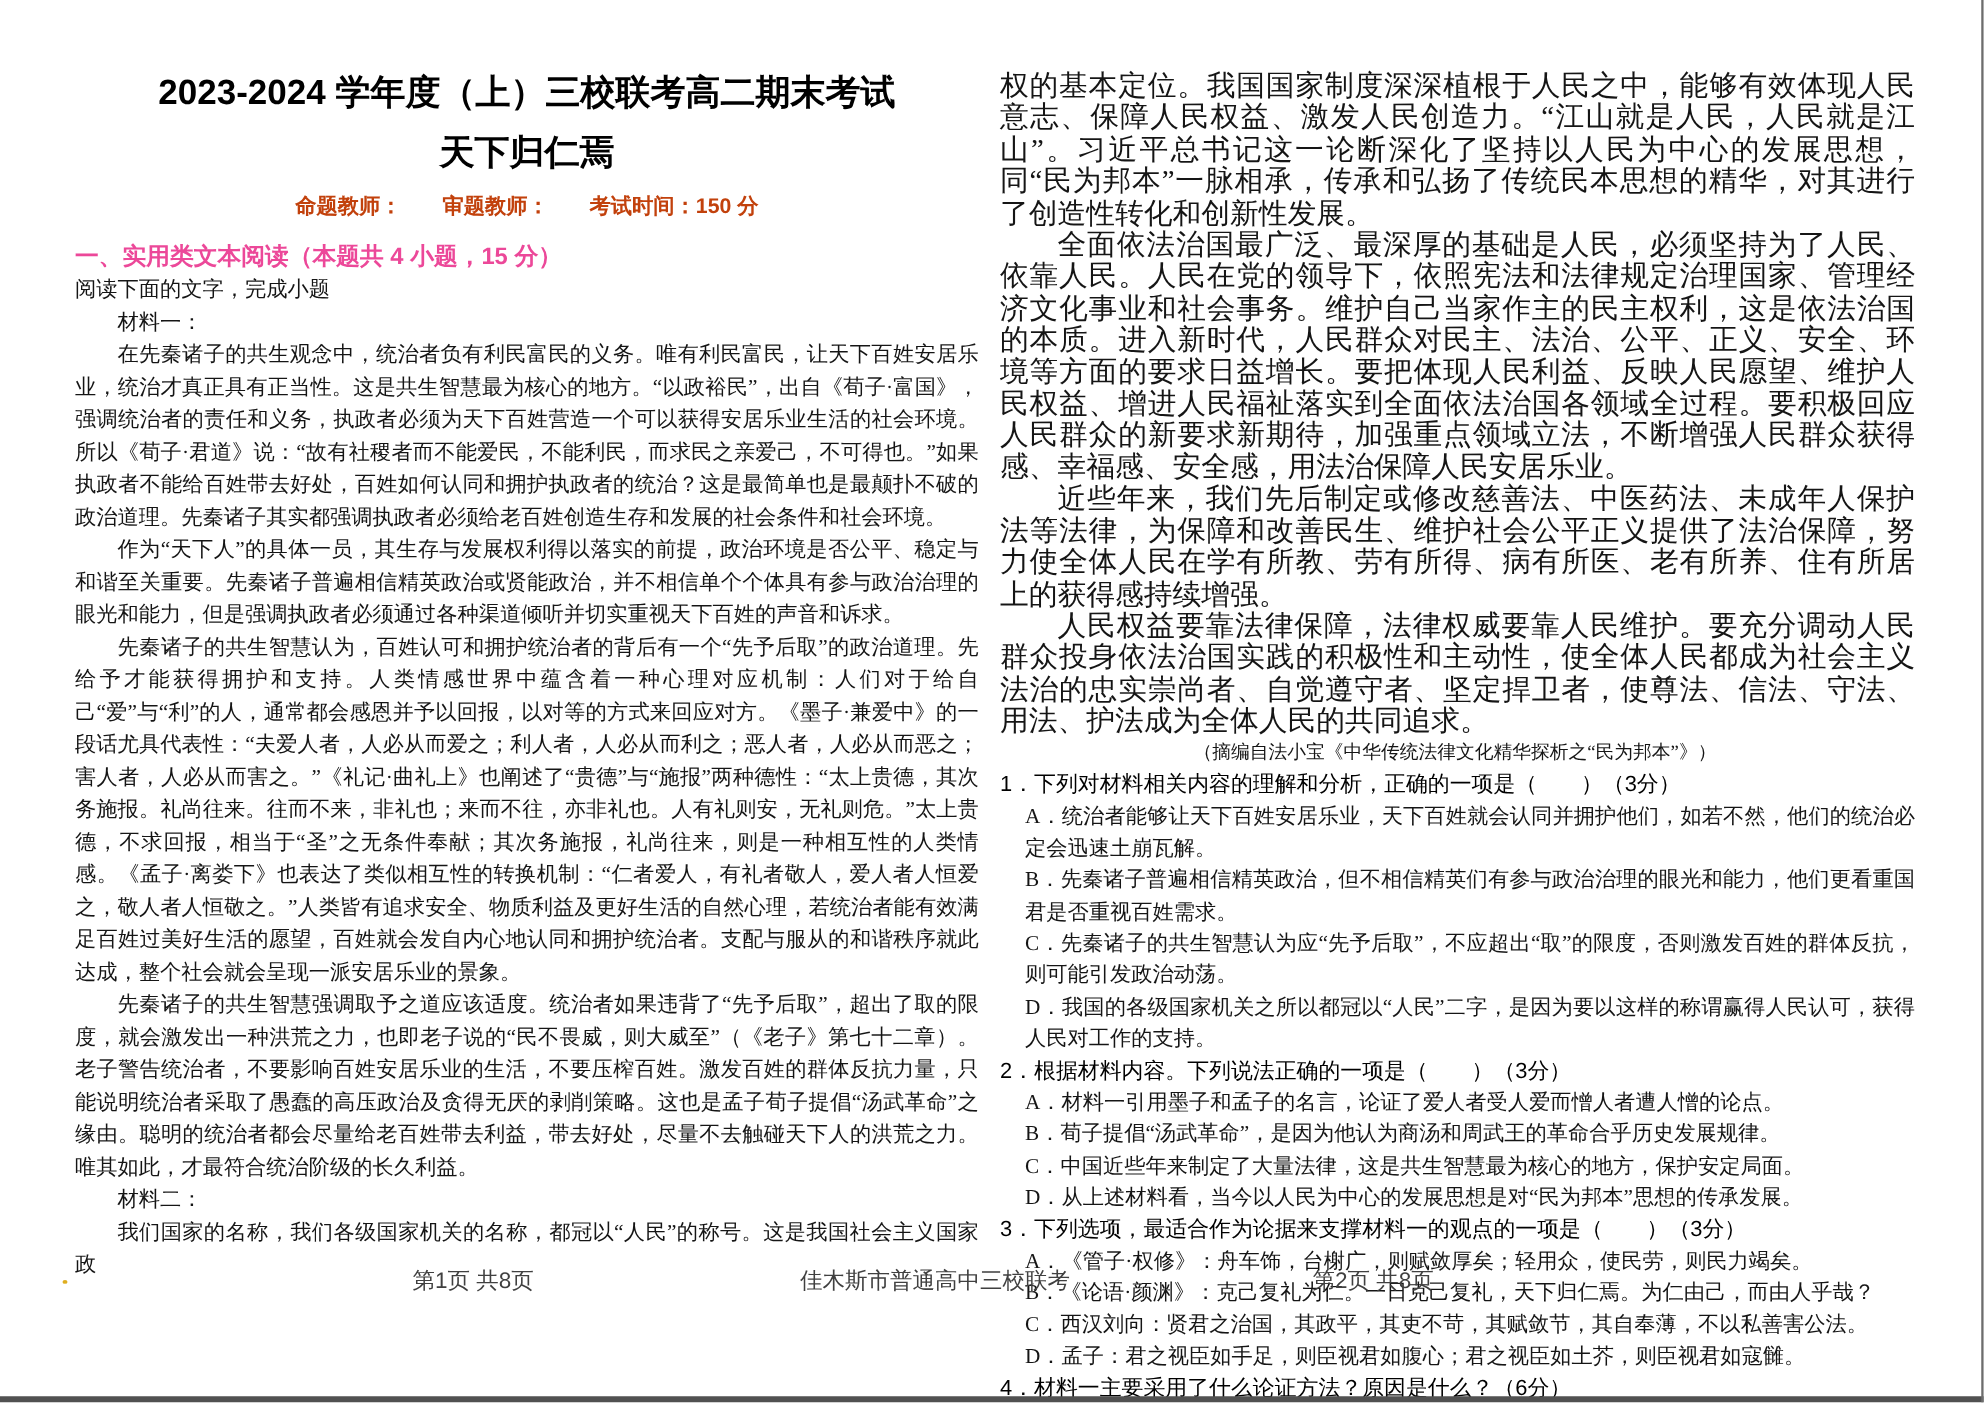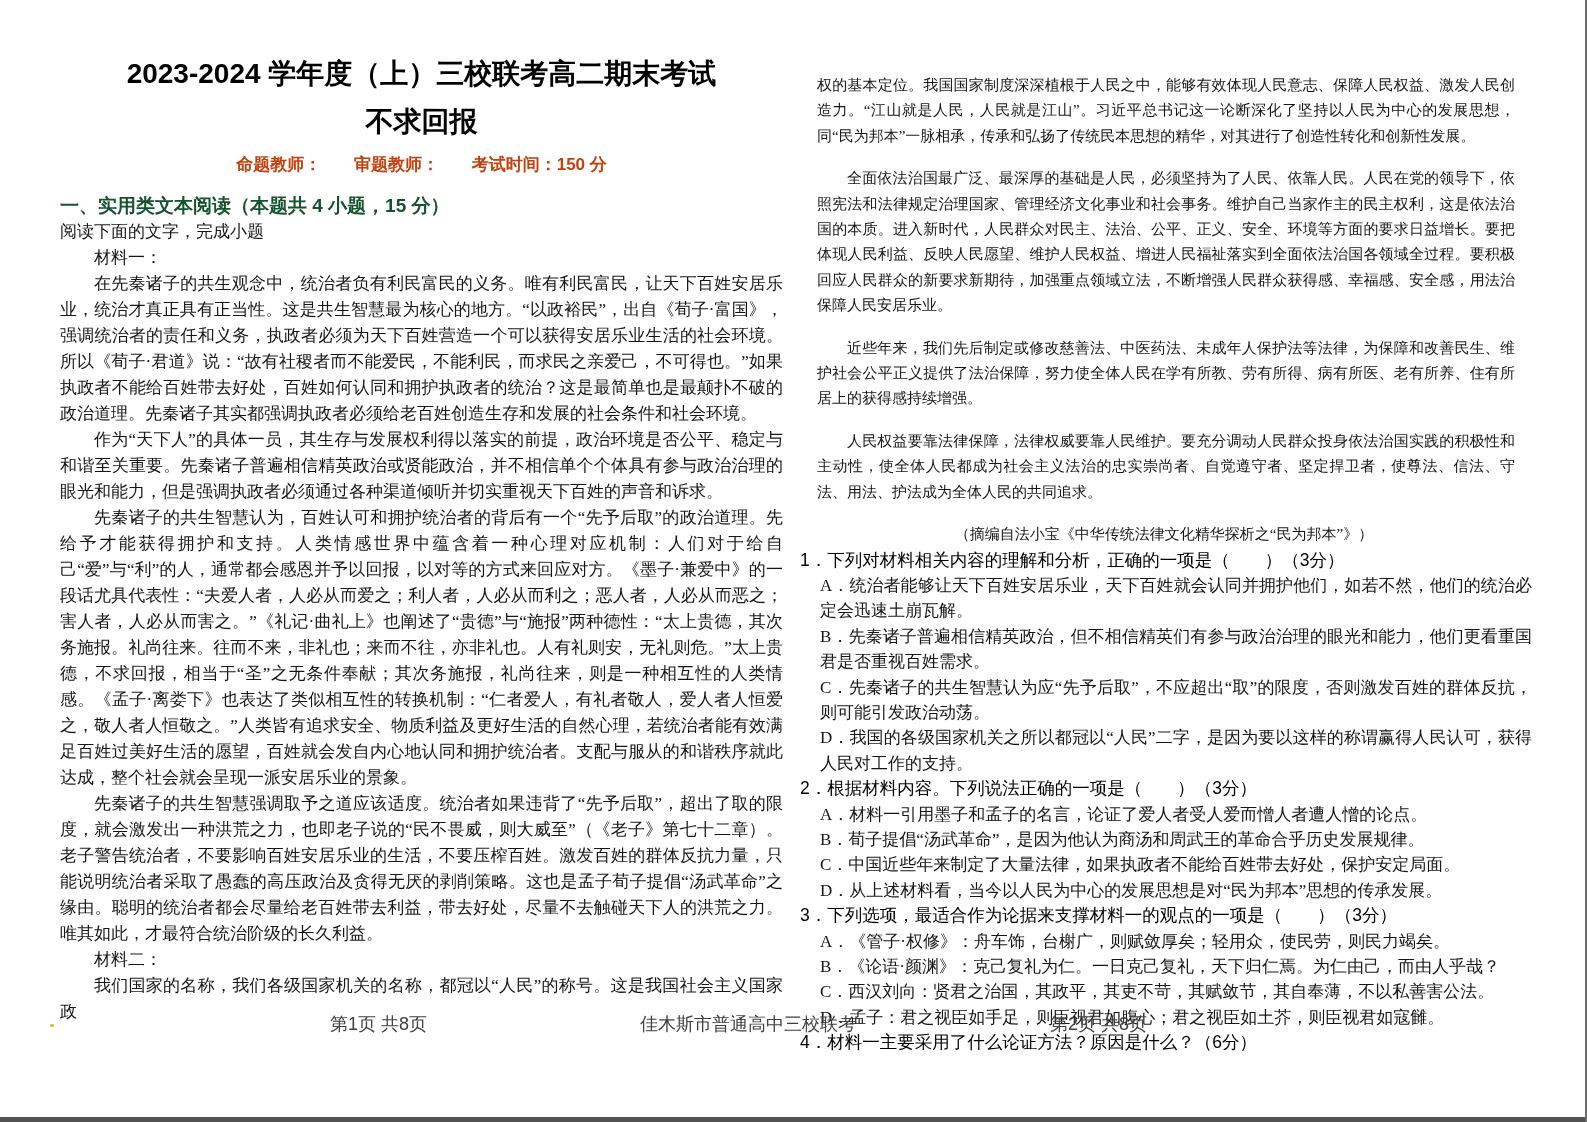--- a/index.html
+++ b/index.html
@@ -19,26 +19,26 @@
     font-family:"Liberation Sans","DejaVu Sans",sans-serif;
     font-weight:bold;font-size:28px;line-height:40px;text-align:center;color:#000;margin-top:6px;
   }
   .meta{
     font-family:"Liberation Sans","DejaVu Sans",sans-serif;
     font-weight:bold;font-size:17px;line-height:22px;text-align:center;margin-top:12px;color:#c2410c;
   }
   .meta span{margin:0 14px;}
   .sec-heading{
     font-family:"Liberation Sans","DejaVu Sans",sans-serif;
-    font-weight:bold;font-size:19px;line-height:26px;margin-top:17px;color:#14532d;
+    font-weight:bold;font-size:19px;line-height:26px;margin-top:17px;color:#ec4899;
   }
   .instruction{font-size:17px;line-height:26px;}
   .mat-label{font-size:17px;line-height:26px;text-indent:2em;}
   .col-left .para{margin:0;font-size:17px;line-height:26px;text-indent:2em;text-align:justify;}
-  .col-right .para{margin:17px;font-size:15px;line-height:25.4px;text-indent:2em;text-align:justify;}
+  .col-right .para{margin:0;font-size:23px;line-height:25.4px;text-indent:2em;text-align:justify;}
   .para.no-indent{text-indent:0;}
   .source{font-size:15px;line-height:25.4px;text-align:center;padding-right:4px;}
   .col-left .source{line-height:26px;}
   .question .stem{
     font-family:"Liberation Sans","DejaVu Sans",sans-serif;
     font-weight:normal;font-size:17.5px;line-height:25.4px;color:#000;
   }
   .question .option{
     font-size:17px;line-height:25.4px;padding-left:20px;text-align:justify;
   }
@@ -55,21 +55,21 @@
   .edge-right{position:absolute;top:0;right:0;width:2px;height:100%;background:#6d6d6d;}
   .speck{position:absolute;left:50px;top:1024px;width:4px;height:3px;background:#dfae1f;border-radius:50%;}
 </style>
 </head>
 <body>
 
 <div>
 
   <div class="col col-left">
     <div class="title">2023-2024 学年度（上）三校联考高二期末考试</div>
-    <div class="subtitle">不求回报</div>
+    <div class="subtitle">天下归仁焉</div>
     <div class="meta">
       <span>命题教师：</span>
       <span>审题教师：</span>
       <span>考试时间：150 分</span>
     </div>
 
     <div class="sec-heading">一、实用类文本阅读（本题共 4 小题，15 分）</div>
     <div class="instruction">阅读下面的文字，完成小题</div>
 
     <div class="mat-label">材料一：</div>
@@ -94,21 +94,21 @@
       <div class="option">A．统治者能够让天下百姓安居乐业，天下百姓就会认同并拥护他们，如若不然，他们的统治必定会迅速土崩瓦解。</div>
       <div class="option">B．先秦诸子普遍相信精英政治，但不相信精英们有参与政治治理的眼光和能力，他们更看重国君是否重视百姓需求。</div>
       <div class="option">C．先秦诸子的共生智慧认为应“先予后取”，不应超出“取”的限度，否则激发百姓的群体反抗，则可能引发政治动荡。</div>
       <div class="option">D．我国的各级国家机关之所以都冠以“人民”二字，是因为要以这样的称谓赢得人民认可，获得人民对工作的支持。</div>
     </div>
 
     <div class="question">
       <div class="stem">2．根据材料内容。下列说法正确的一项是（　　）（3分）</div>
       <div class="option">A．材料一引用墨子和孟子的名言，论证了爱人者受人爱而憎人者遭人憎的论点。</div>
       <div class="option">B．荀子提倡“汤武革命”，是因为他认为商汤和周武王的革命合乎历史发展规律。</div>
-      <div class="option">C．中国近些年来制定了大量法律，如果执政者不能给百姓带去好处，保护安定局面。</div>
+      <div class="option">C．中国近些年来制定了大量法律，这是共生智慧最为核心的地方，保护安定局面。</div>
       <div class="option">D．从上述材料看，当今以人民为中心的发展思想是对“民为邦本”思想的传承发展。</div>
     </div>
 
     <div class="question">
       <div class="stem">3．下列选项，最适合作为论据来支撑材料一的观点的一项是（　　）（3分）</div>
       <div class="option">A．《管子·权修》：舟车饰，台榭广，则赋敛厚矣；轻用众，使民劳，则民力竭矣。</div>
       <div class="option">B．《论语·颜渊》：克己复礼为仁。一日克己复礼，天下归仁焉。为仁由己，而由人乎哉？</div>
       <div class="option">C．西汉刘向：贤君之治国，其政平，其吏不苛，其赋敛节，其自奉薄，不以私善害公法。</div>
       <div class="option">D．孟子：君之视臣如手足，则臣视君如腹心；君之视臣如土芥，则臣视君如寇雠。</div>
     </div>

